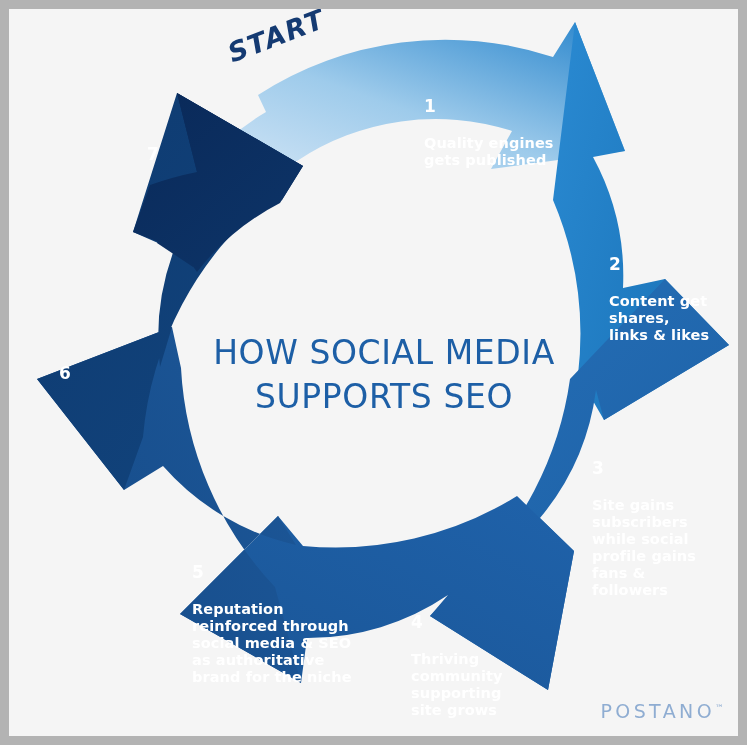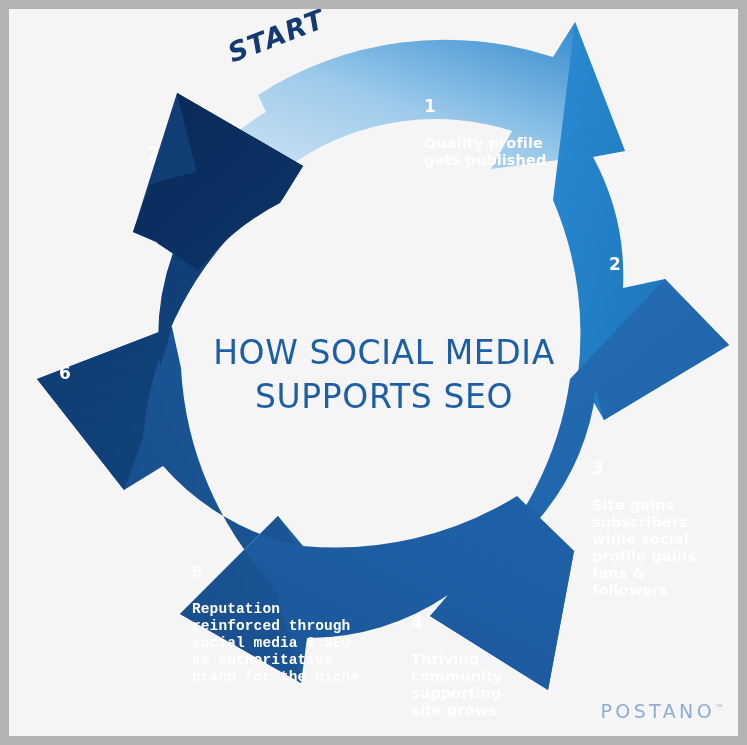--- a/index.html
+++ b/index.html
@@ -88,21 +88,21 @@
   #logo .tm {
     font-size: 9px;
     vertical-align: super;
     letter-spacing: 0;
   }
   
   #label-1 { left: 415px; top: 70px;  width: 160px; }
   #label-2 { left: 600px; top: 228px; width: 120px; }
   #label-3 { left: 583px; top: 432px; width: 120px; }
   #label-4 { left: 402px; top: 586px; width: 130px; }
-  #label-5 { left: 183px; top: 536px; width: 185px; font-family: Liberation Mono, monospace; }
+  #label-5 { left: 183px; top: 536px; width: 185px; }
   #label-6 { left: 50px;  top: 337px; width: 110px; }
   #label-7 { left: 138px; top: 118px; width: 150px; }
 </style>
 </head>
 <body>
 
 <div id="infographic">
   <div id="canvas">
 
     <svg id="wheel" viewBox="0 0 747 745">
@@ -229,26 +229,29 @@
            L 133,232
            L 150,185
            A 345,345 0 0 1 197,172
            Z"></path>
     </svg>
 
     <div id="start-label">START</div>
 
     <div class="seg-label" id="label-1">
       <span class="seg-num">1</span>
-      <span>Quality profile
+      <span>Quality engines
 gets published</span>
     </div>
 
     <div class="seg-label" id="label-2">
       <span class="seg-num">2</span>
+      <span>Content get
+shares,
+links &amp; likes</span>
     </div>
 
     <div class="seg-label" id="label-3">
       <span class="seg-num">3</span>
       <span>Site gains
 subscribers
 while social
 profile gains
 fans &amp;
 followers</span>

